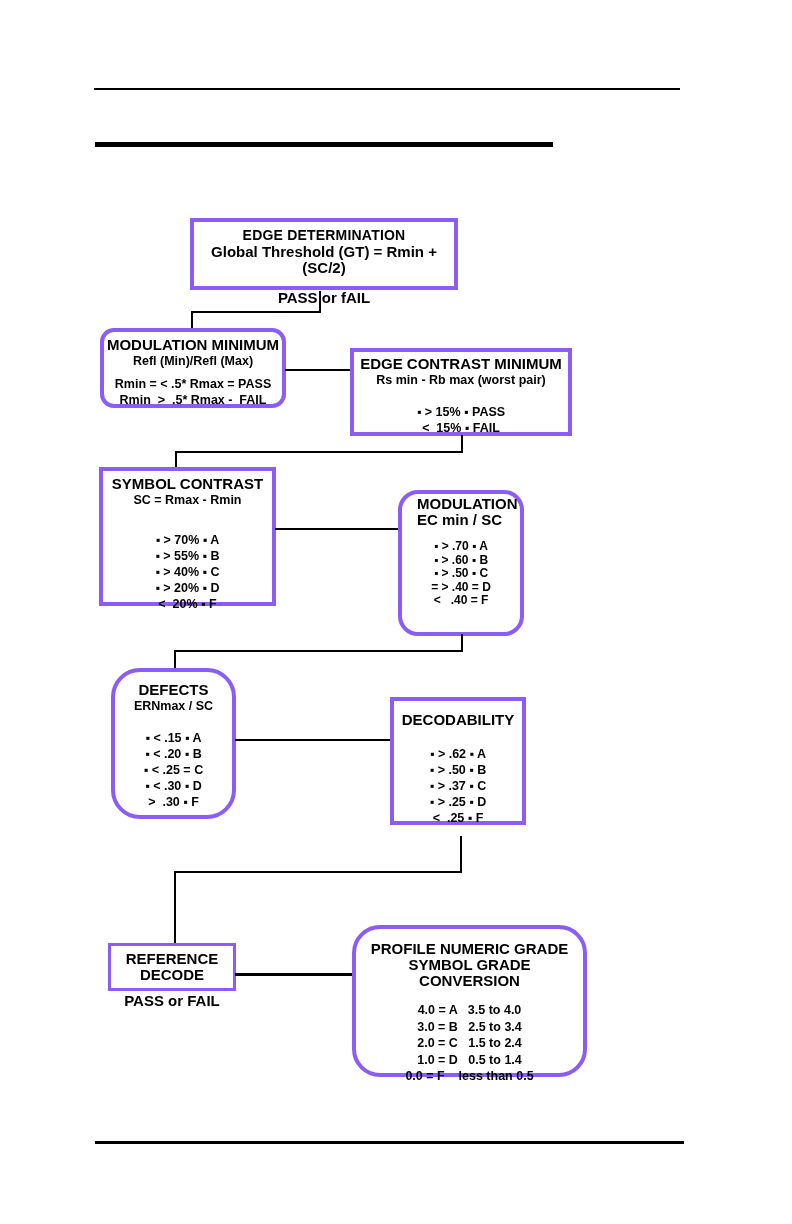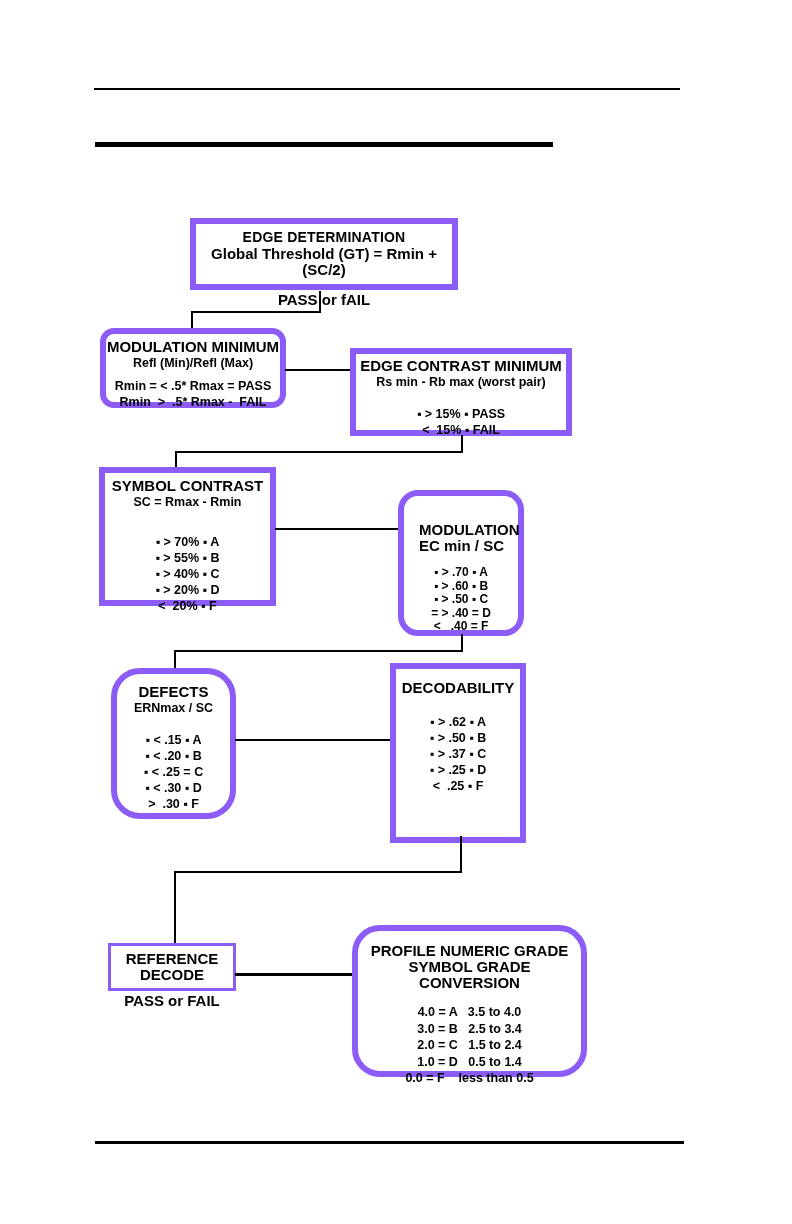--- a/index.html
+++ b/index.html
@@ -1,21 +1,21 @@
 <!DOCTYPE html>
 <html><head>
 <meta charset="utf-8">
 <style>
   html,body { margin:0; padding:0; background:#ffffff; }
   .page {
     position:relative; width:792px; height:1224px; background:#ffffff;
     font-family:"Liberation Sans", sans-serif; font-weight:bold; color:#000;
     overflow:hidden;
   }
-  .box { position:absolute; border:6px solid #8b5cf6; background:#fff; text-align:center; box-sizing:border-box; }
+  .box { position:absolute; border:4px solid #8b5cf6; background:#fff; text-align:center; box-sizing:border-box; }
   .round-sm { border-radius:14px; }
   .round-md { border-radius:20px; }
   .round-lg { border-radius:28px; }
   .line { position:absolute; background:#000; }
   .t14 { font-size:14px; line-height:17px; letter-spacing:0.2px; }
   .t13 { font-size:15px; line-height:16px; }
   .t12 { font-size:12.5px; line-height:16px; }
   .row { white-space:pre; font-size:12.5px; line-height:16px; }
   .rows { margin-top:12px; }
 
@@ -24,29 +24,29 @@
 
   #reflectance     { left:100px; top:328px; width:186px; height:80px; padding-top:5px; }
   #reflectance .rows { margin-top:7px; }
 
   #edge-contrast   { left:350px; top:348px; width:222px; height:88px; padding-top:4px; }
   #edge-contrast .rows { margin-top:16px; }
 
   #symbol-contrast { left:99px; top:467px; width:177px; height:139px; padding-top:5px; }
   #symbol-contrast .rows { margin-top:24px; }
 
-  #modulation      { left:398px; top:490px; width:126px; height:146px; padding-top:26px; }
+  #modulation      { left:398px; top:490px; width:126px; height:146px; padding-top:2px; }
   #modulation .head { text-align:left; padding-left:15px; }
   #modulation .rows { margin-top:12px; }
   #modulation .row  { line-height:13.5px; font-size:12px; }
 
   #defects         { left:111px; top:668px; width:125px; height:151px; padding-top:10px;border-radius:29px; }
   #defects .rows   { margin-top:16px; }
 
-  #decodability    { left:390px; top:663px; width:136px; height:180px; padding-top:11px; }
+  #decodability    { left:390px; top:697px; width:136px; height:128px; padding-top:11px; }
   #decodability .rows { margin-top:18px; }
 
   #ref-decode      { left:108px; top:943px; width:128px; height:48px; border-width:3px; padding-top:5px; }
   #ref-decode .result { margin-top:10px; }
 
   #grade           { left:352px; top:925px; width:235px; height:152px; padding-top:12px; }
   #grade .rows     { margin-top:13px; }
   #grade .row      { line-height:16.5px; }
 
   

